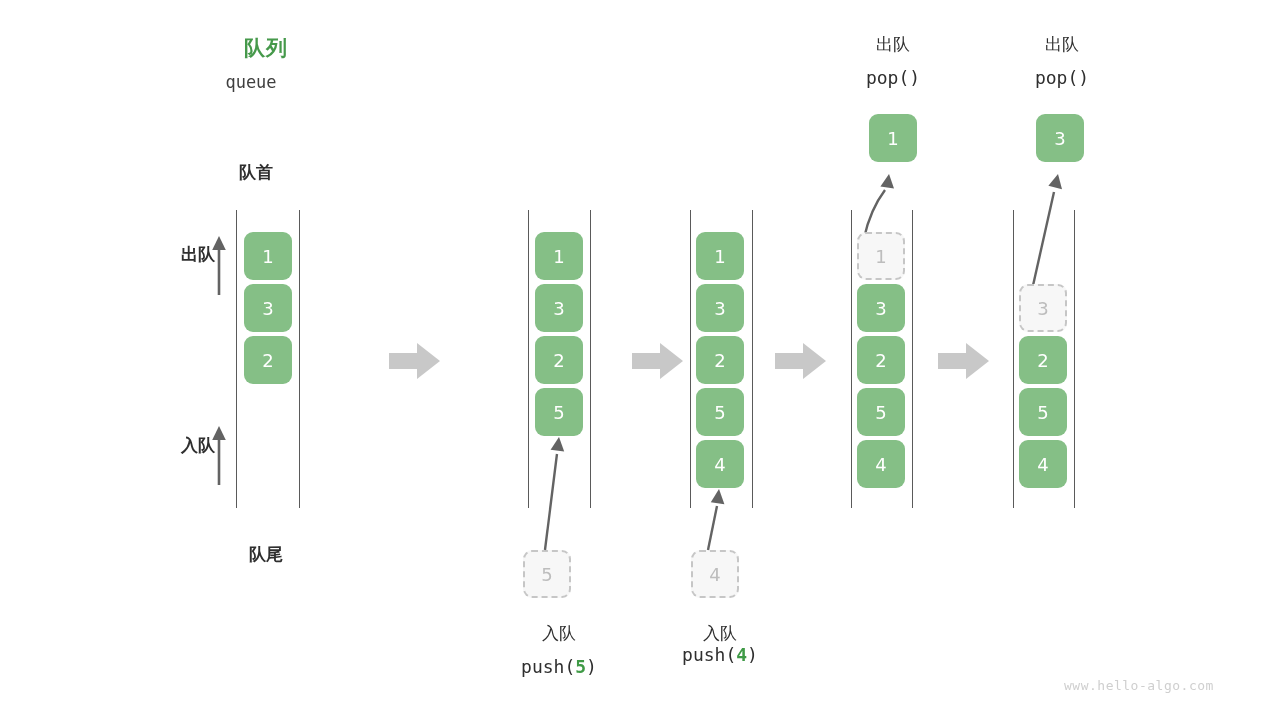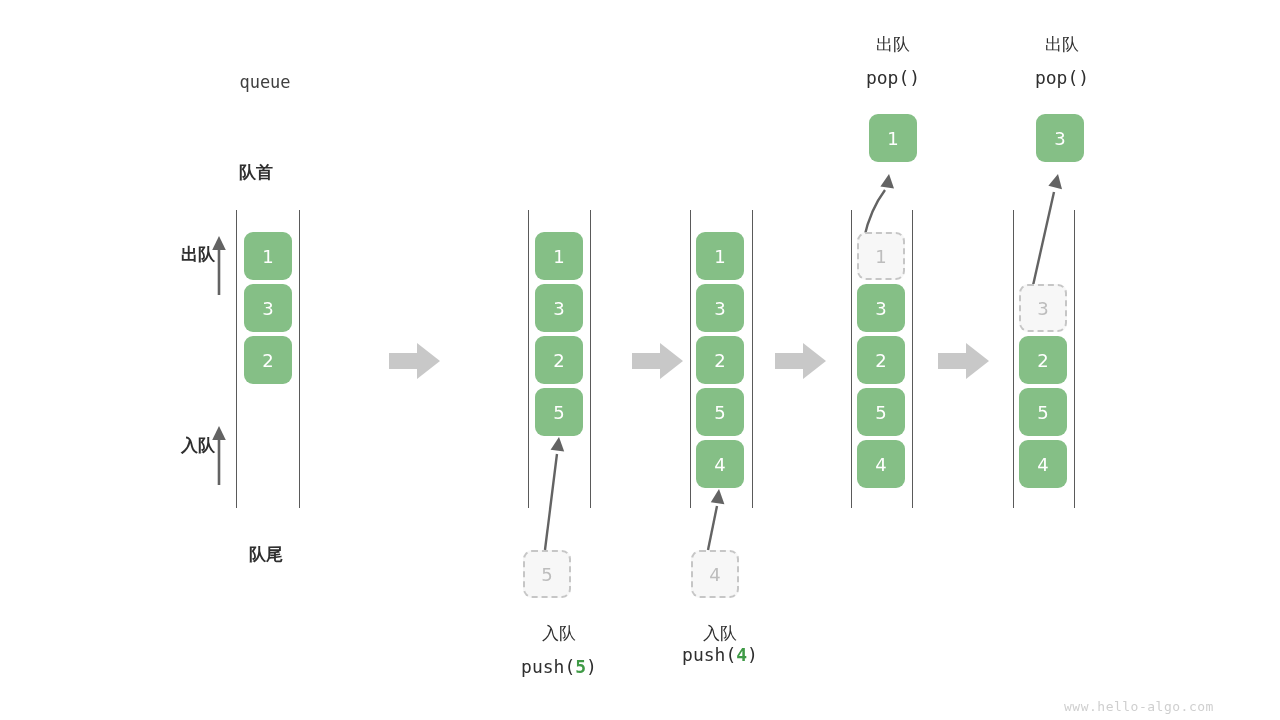--- a/index.html
+++ b/index.html
@@ -63,21 +63,20 @@
     white-space: nowrap;
   }
   .op-code .arg { color: #3f9a46; font-weight: bold; }
 
   .watermark {
     font-size: 13px;
     color: #cfcfcf;
     font-family: "DejaVu Sans Mono", "Liberation Mono", monospace;
     letter-spacing: 0.5px;
     white-space: nowrap;
-    margin-top: 21px;
   }
 
   
   .rail {
     position: absolute;
     width: 1px;
     background: #5a5a5a;
   }
 
   
@@ -106,21 +105,22 @@
   
   .dir-arrow { position: absolute; }
 
   svg { display: block; overflow: visible; }
 </style>
 </head>
 <body>
 
 <div class="stage">
 
-  <div class="abs title-en" style="left:185px; top:72px; width:160px;">queue</div>
+  <div class="abs title-cn" style="left:186px; top:34px; width:160px;">队列</div>
+  <div class="abs title-en" style="left:171px; top:72px; width:160px;">queue</div>
 
   <div class="abs label-bold" style="left:176px; top:161px; width:160px;">队首</div>
   <div class="abs label-bold" style="left:186px; top:543px; width:160px;">队尾</div>
 
   <div class="abs label-bold" style="left:137px; top:243px; width:78px; text-align:right;">出队</div>
   <div class="dir-arrow" style="left:206px; top:234px;">
     <svg width="26" height="62" viewBox="0 0 26 62">
       <line x1="13" y1="61" x2="13" y2="14" stroke="#636363" stroke-width="2.6"></line>
       <polygon points="13,2 6.2,16 19.8,16" fill="#636363"></polygon>
     </svg>

